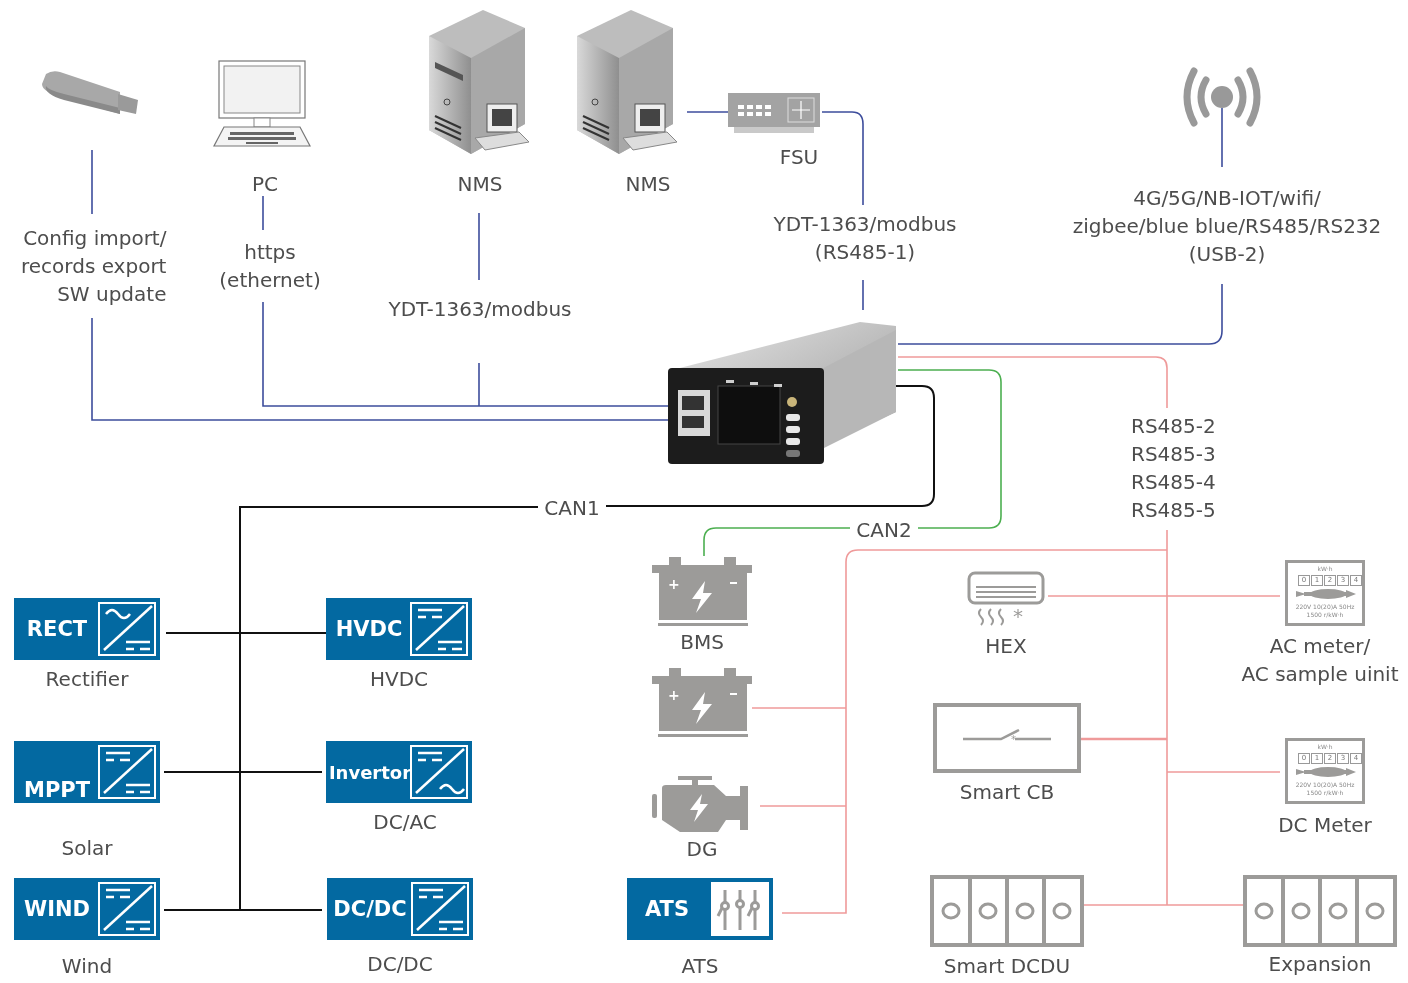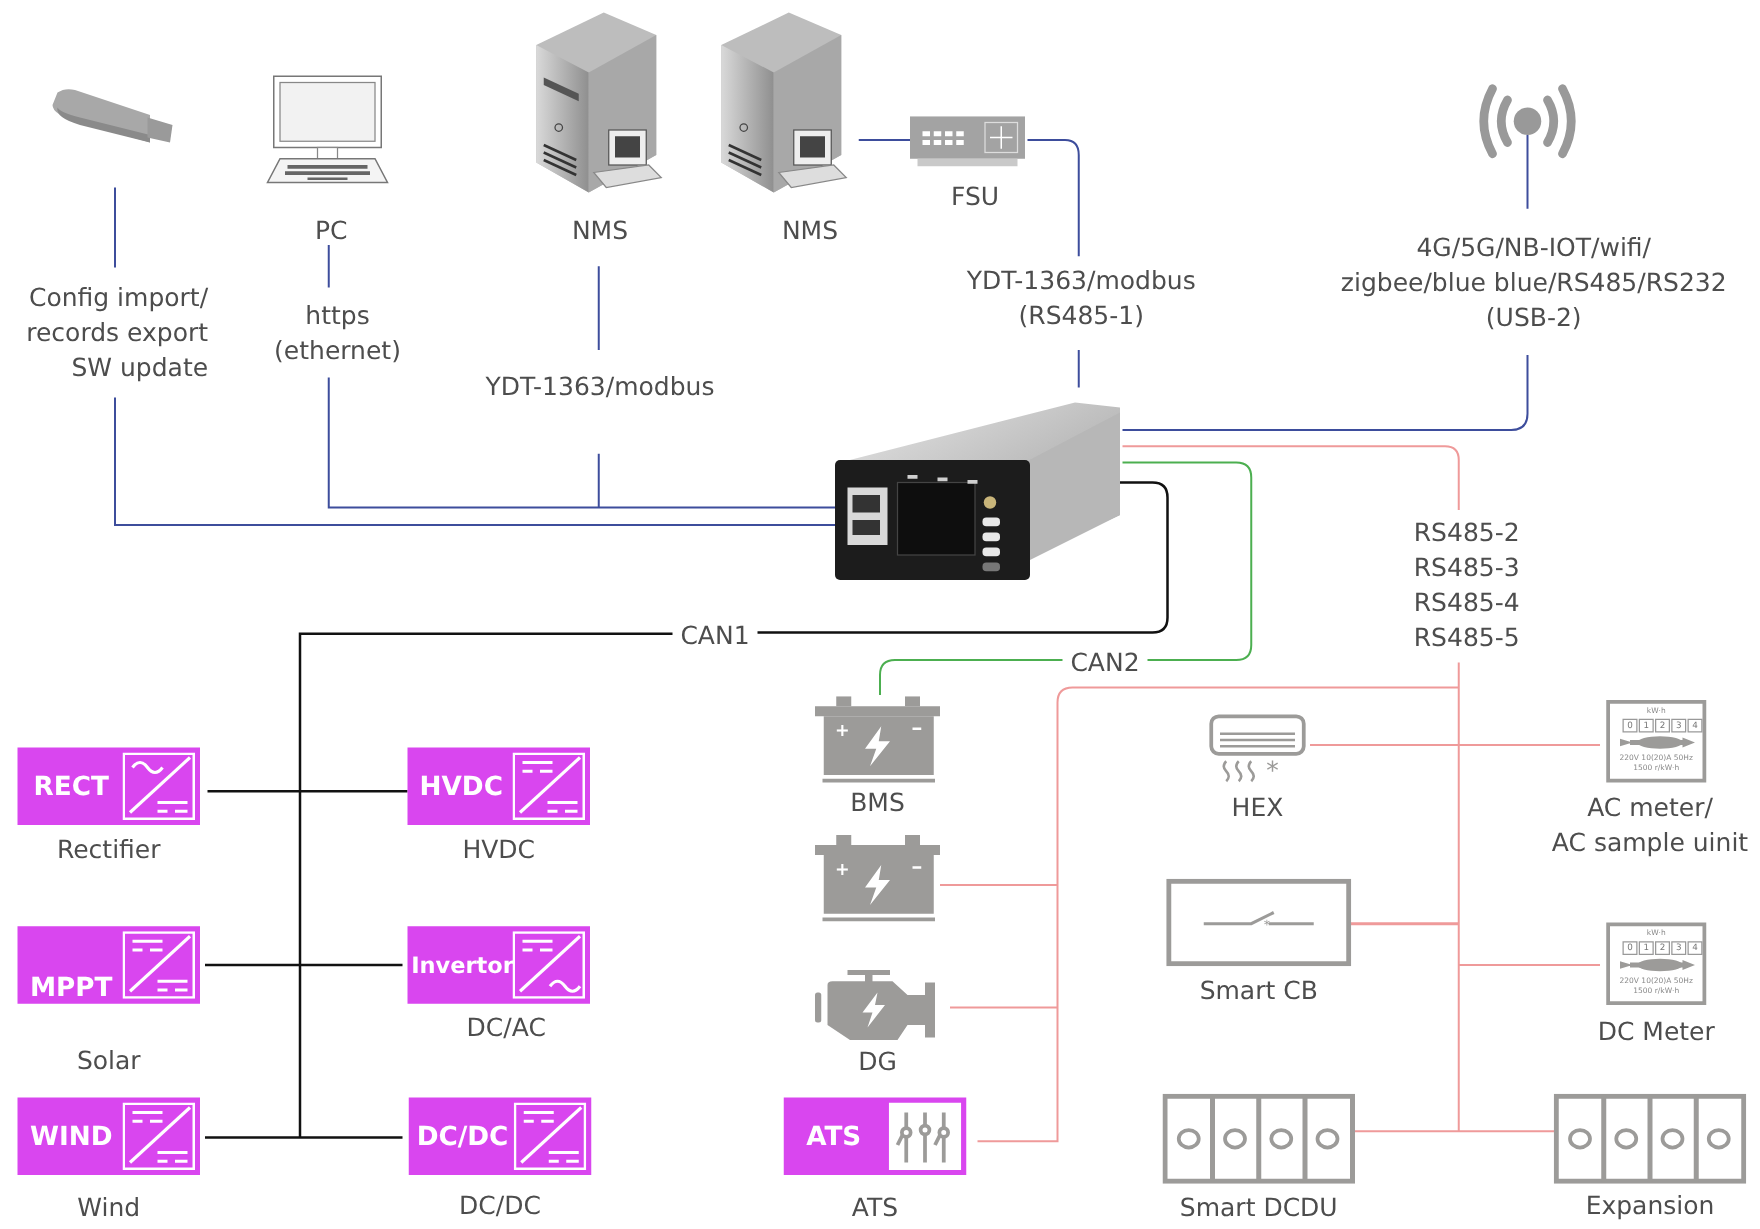--- a/index.html
+++ b/index.html
@@ -2,21 +2,21 @@
 <html><head>
 <meta charset="utf-8">
 <style>
   html, body { margin:0; padding:0; background:#ffffff; }
   body { width:1408px; height:983px; position:relative; overflow:hidden;
          font-family:"DejaVu Sans", "Liberation Sans", sans-serif; color:#4a4a4a; }
   #wires { position:absolute; left:0; top:0; width:1408px; height:983px; }
   .lbl { position:absolute; font-size:20px; line-height:28px; color:#4d4d4d; white-space:nowrap; text-align:center; }
   .lbl-left { text-align:right; }
   .node { position:absolute; }
-  .gbox { position:absolute; background:#d946ef; }
+  .gbox { position:absolute; background:#0369a1; }
   .gbox .txt { position:absolute; left:0; top:0; bottom:0; display:flex; align-items:center; justify-content:center;
                color:#fff; font-weight:bold; font-size:21px; font-family:"DejaVu Sans", sans-serif; }
   .ico { position:absolute; }
 </style>
 </head>
 <body>
 
 <svg id="wires" viewBox="0 0 1408 983">
 
   <g fill="none" stroke="#3d4d9c" stroke-width="1.6">
@@ -139,21 +139,21 @@
       <rect x="28" y="12" width="6" height="4"></rect>
       <rect x="37" y="12" width="6" height="4"></rect>
   <rect x="10" y="19" width="6" height="4"></rect>
       <rect x="19" y="19" width="6" height="4"></rect>
       <rect x="28" y="19" width="6" height="4"></rect>
       <rect x="37" y="19" width="6" height="4"></rect>
     </g>
   <rect x="60" y="5" width="26" height="24" fill="none" stroke="#ddd"></rect>
   <path d="M73 8 V26 M64 17 H82" stroke="#fff" stroke-width="1.2"></path>
 </svg>
-<div class="lbl" style="left:745px;top:143px;width:70px">FSU</div>
+<div class="lbl" style="left:764px;top:143px;width:70px">FSU</div>
 <div class="lbl" style="left:760px;top:210px;width:210px">
   <div>YDT-1363/modbus</div>
   <div>(RS485-1)</div>
 </div>
 
 <svg class="ico" style="left:1182px;top:66px" width="80" height="62" viewBox="0 0 80 62">
   <circle cx="40" cy="31" r="11" fill="#999"></circle>
   <g fill="none" stroke="#999" stroke-width="7" stroke-linecap="round">
     <path d="M24 14 Q14 31 24 48"></path>
       <path d="M56 14 Q66 31 56 48"></path>

